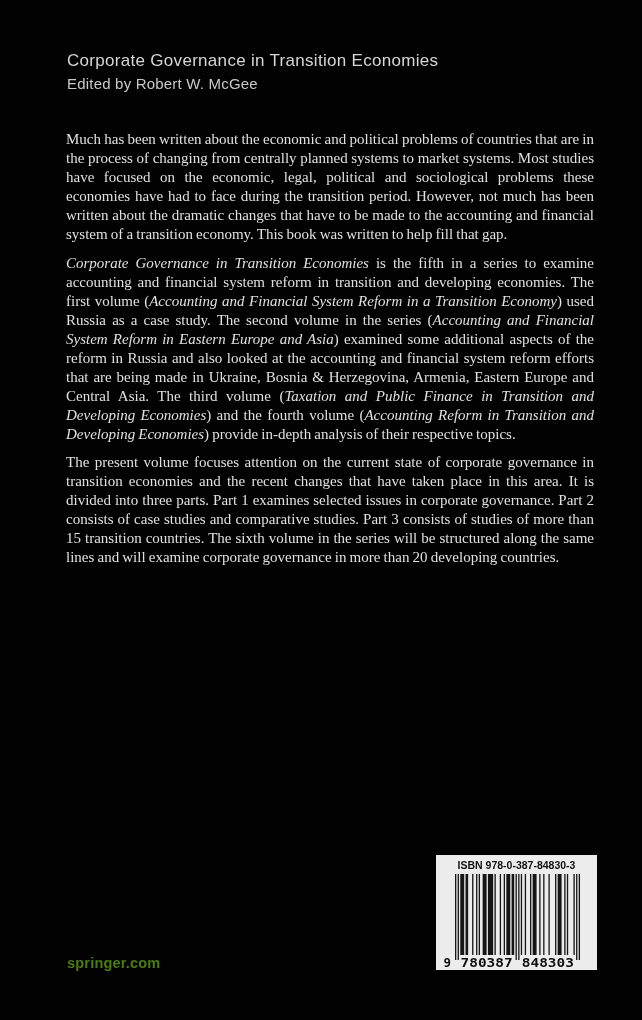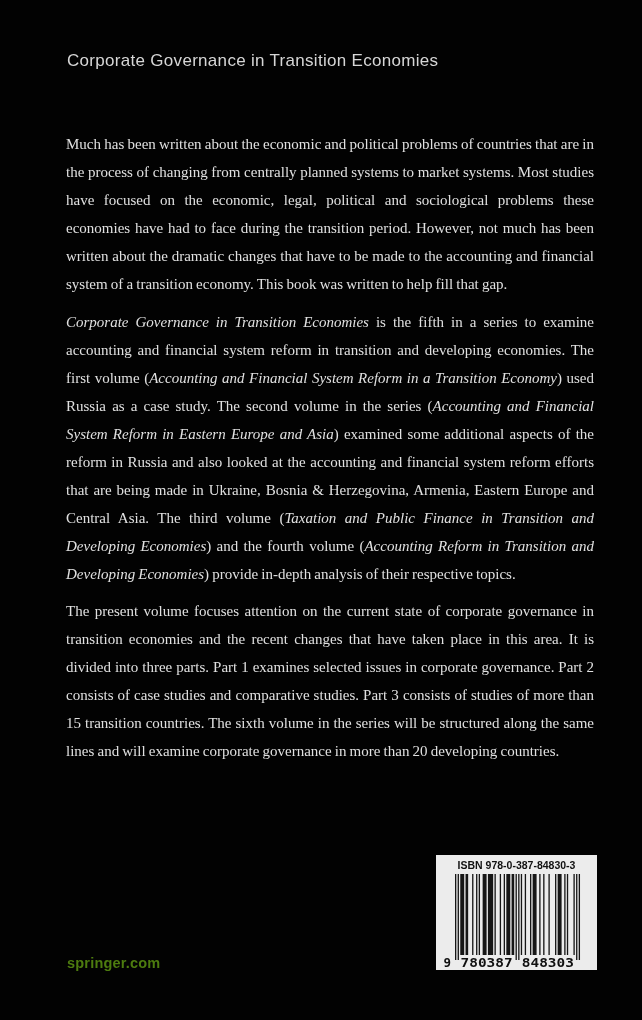--- a/index.html
+++ b/index.html
@@ -22,21 +22,21 @@
   .book-editor {
     position: absolute; left: 67px; top: 74px;
     font-size: 15px; line-height: 19px;
     font-weight: 400; letter-spacing: 0.2px;
     color: #c9c9c9;
     white-space: nowrap;
   }
   .blurb {
     position: absolute; left: 66px; top: 130px; width: 528px;
     font-family: "Liberation Serif", serif;
-    font-size: 15px; line-height: 28px;
+    font-size: 15px; line-height: 19px;
     text-align: justify;
     word-spacing: -0.6px;
     color: #e0e0e0;
   }
   .blurb p { margin: 0 0 9.5px 0; }
   .blurb p:last-child { margin-bottom: 8px; }
   .blurb em { font-style: italic; }
   .barcode-box {
     position: absolute; left: 436px; top: 855px;
     width: 161px; height: 115px;
@@ -58,20 +58,21 @@
     color: #4d7c0f;
   }
 </style>
 </head>
 <body>
 
 <div class="cover">
 
   <div class="book-title">Corporate Governance in Transition Economies</div>
 
+  <div class="book-editor">Edited by Robert W. McGee</div>
 
   <div class="blurb" id="blurb">
       <p><span>Much has been written about the economic and political problems of countries that are in the process of changing from centrally planned systems to market systems. Most studies have focused on the economic, legal, political and sociological problems these economies have had to face during the transition period. However, not much has been written about the dramatic changes that have to be made to the accounting and financial system of a transition economy. This book was written to help fill that gap.</span></p>
       <p><em>Corporate Governance in Transition Economies</em><span> is the fifth in a series to examine accounting and financial system reform in transition and developing economies. The first volume (</span><em>Accounting and Financial System Reform in a Transition Economy</em><span>) used Russia as a case study. The second volume in the series (</span><em>Accounting and Financial System Reform in Eastern Europe and Asia</em><span>) examined some additional aspects of the reform in Russia and also looked at the accounting and financial system reform efforts that are being made in Ukraine, Bosnia &amp; Herzegovina, Armenia, Eastern Europe and Central Asia. The third volume (</span><em>Taxation and Public Finance in Transition and Developing Economies</em><span>) and the fourth volume (</span><em>Accounting Reform in Transition and Developing Economies</em><span>) provide in-depth analysis of their respective topics.</span></p>
       <p><span>The present volume focuses attention on the current state of corporate governance in transition economies and the recent changes that have taken place in this area. It is divided into three parts. Part 1 examines selected issues in corporate governance. Part 2 consists of case studies and comparative studies. Part 3 consists of studies of more than 15 transition countries. The sixth volume in the series will be structured along the same lines and will examine corporate governance in more than 20 developing countries.</span></p>
     </div>
 
   <div class="barcode-box">
     <div class="isbn-label">ISBN 978-0-387-84830-3</div>
     <svg class="barcode-svg" id="barcode" width="161" height="96" viewBox="0 0 161 96">

